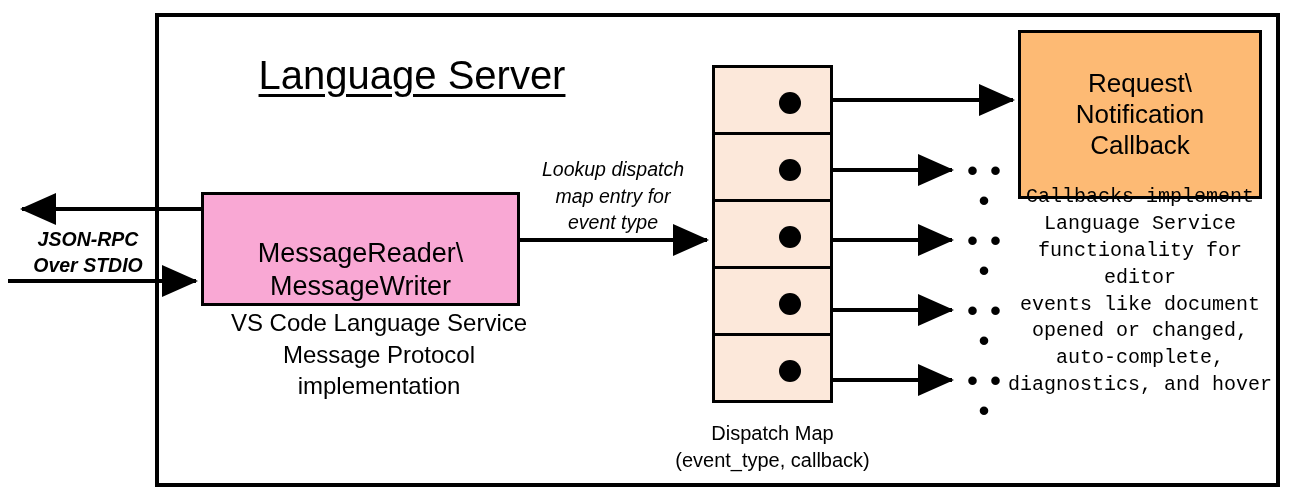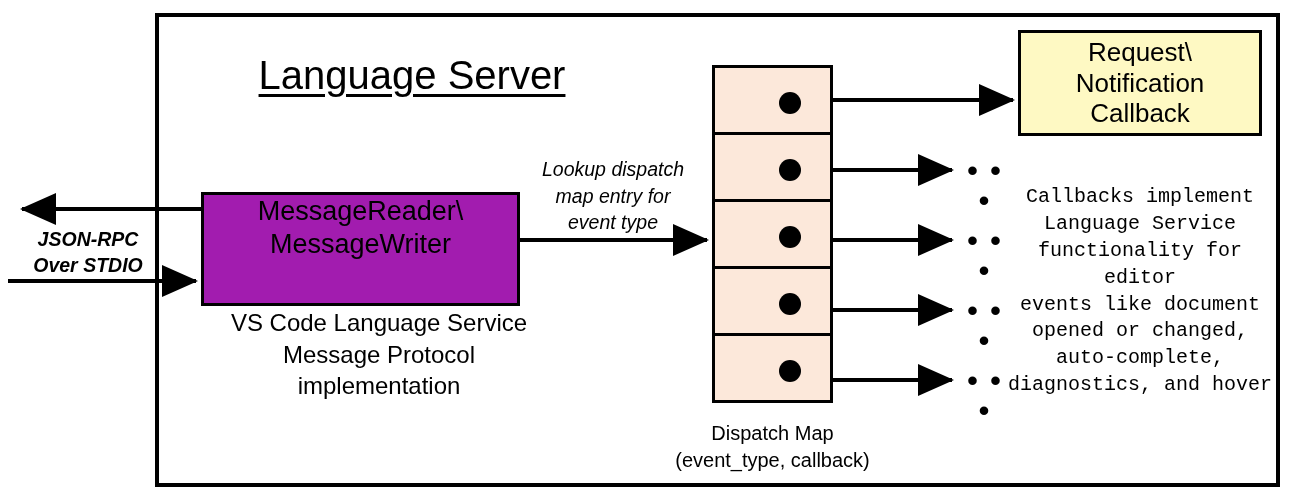--- a/index.html
+++ b/index.html
@@ -57,25 +57,25 @@
     text-decoration-thickness: 3px;
   }
 
   
   #reader-box {
     position: absolute;
     left: 201px;
     top: 192px;
     width: 319px;
     height: 114px;
-    background: #a21caf;
+    background: #f9a8d4;
     border: 3px solid #000;
     box-sizing: border-box;
     display: flex;
-    align-items: flex-start;
+    align-items: flex-end;
     justify-content: center;
   }
   #reader-box .label {
     font-size: 27px;
     line-height: 1.22;
     text-align: center;
     white-space: pre-line;
   }
   #reader-caption {
     left: 201px;
@@ -156,22 +156,22 @@
     line-height: 1.35;
     white-space: pre-line;
   }
 
   
   #callback-box {
     position: absolute;
     left: 1018px;
     top: 30px;
     width: 244px;
-    height: 106px;
-    background: #fef9c3;
+    height: 169px;
+    background: #fdba74;
     border: 3px solid #000;
     box-sizing: border-box;
     display: flex;
     align-items: center;
     justify-content: center;
   }
   #callback-box .label {
     font-size: 26px;
     line-height: 1.18;
     text-align: center;

